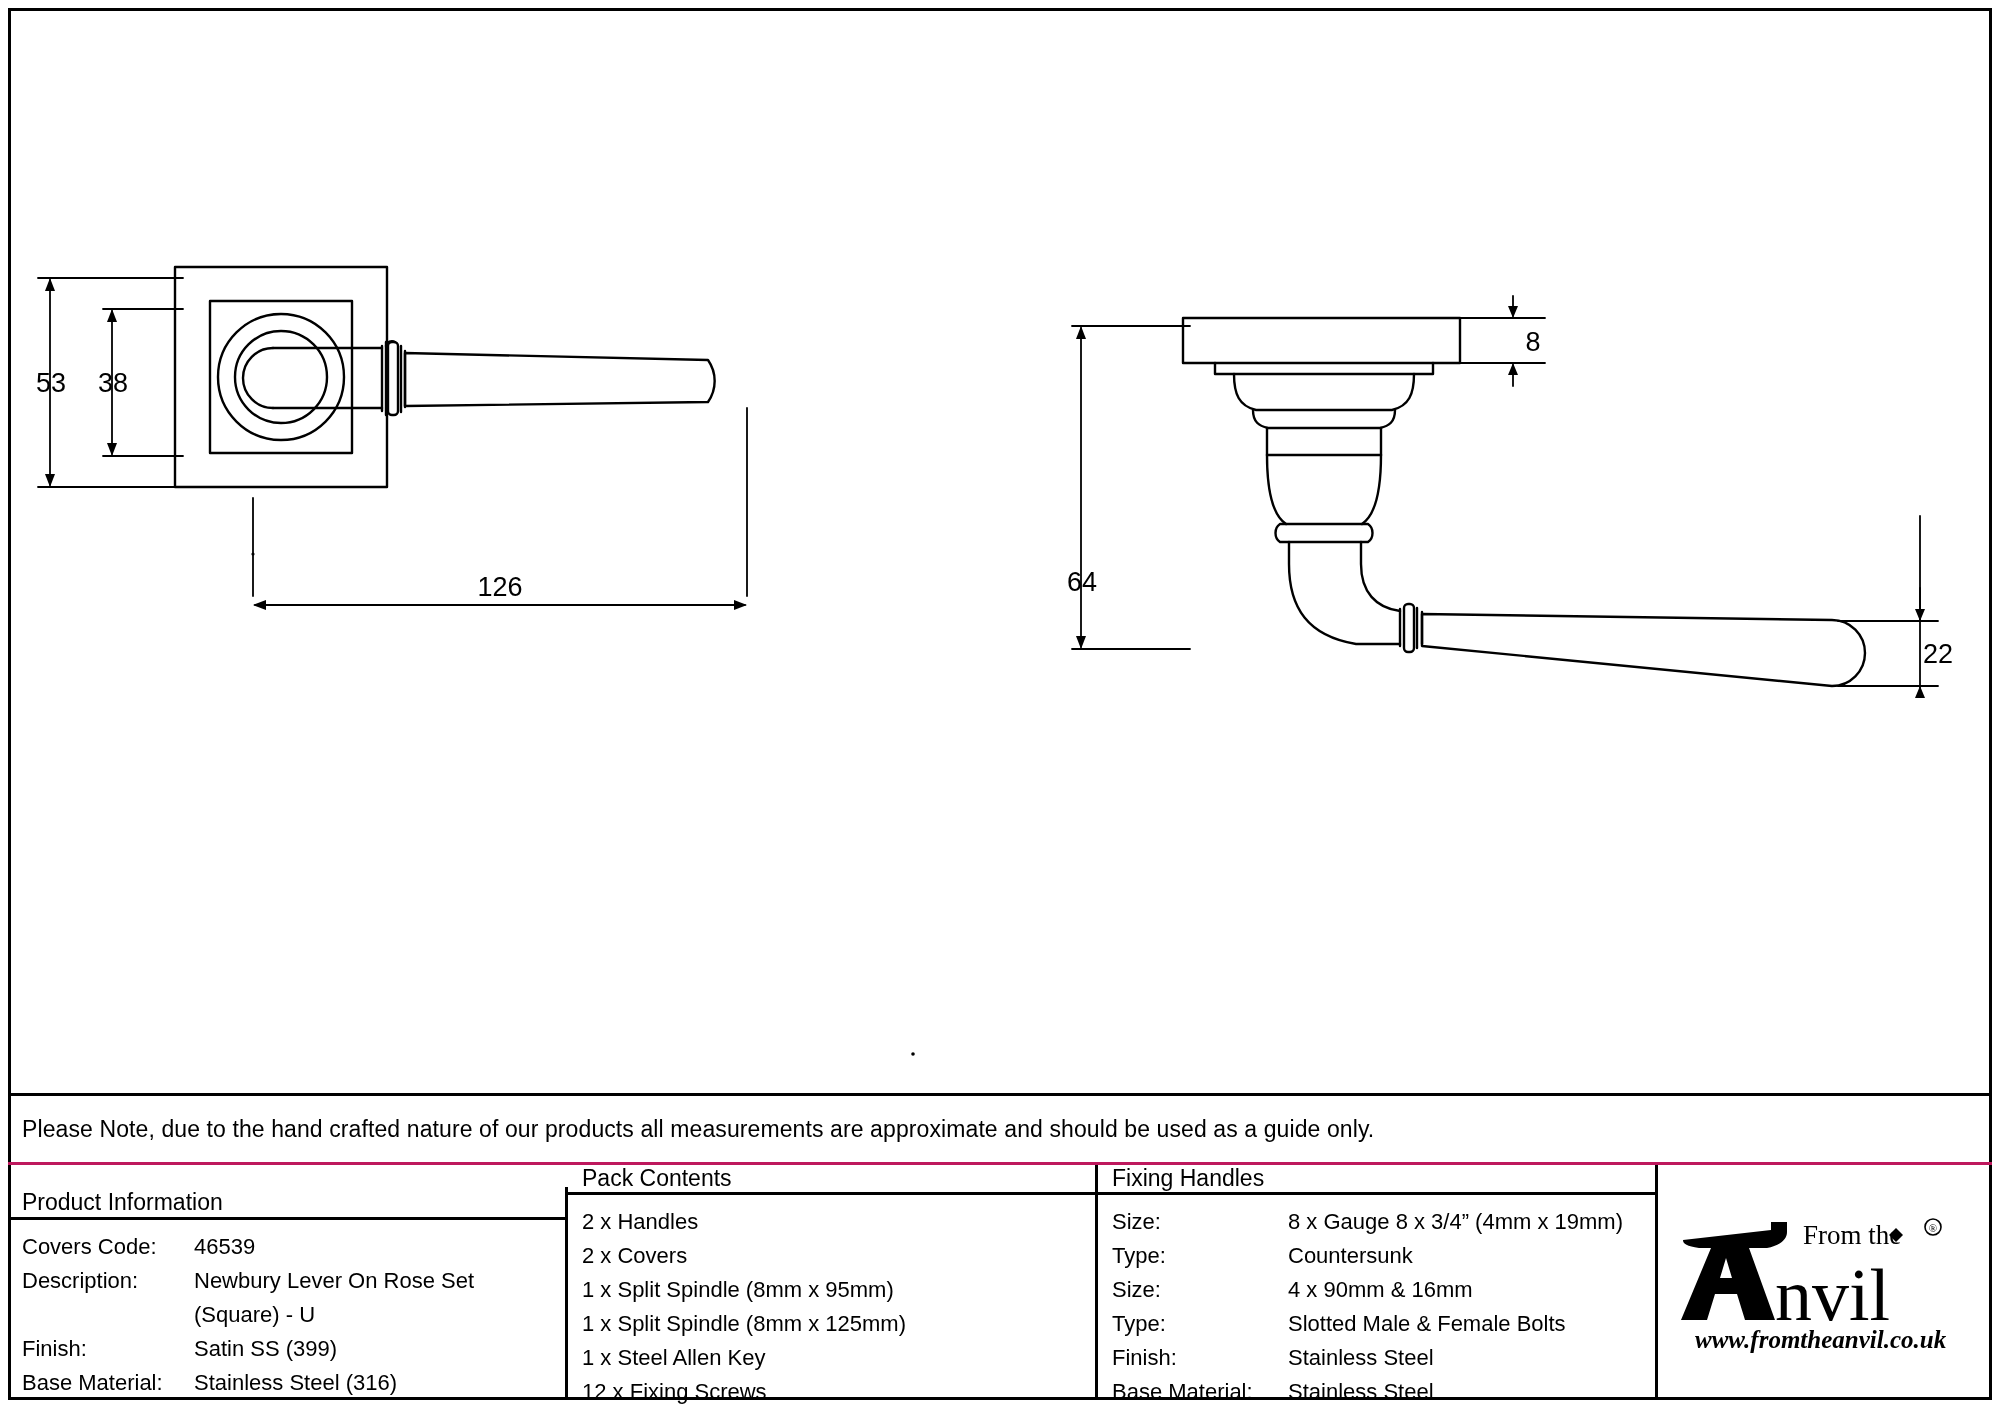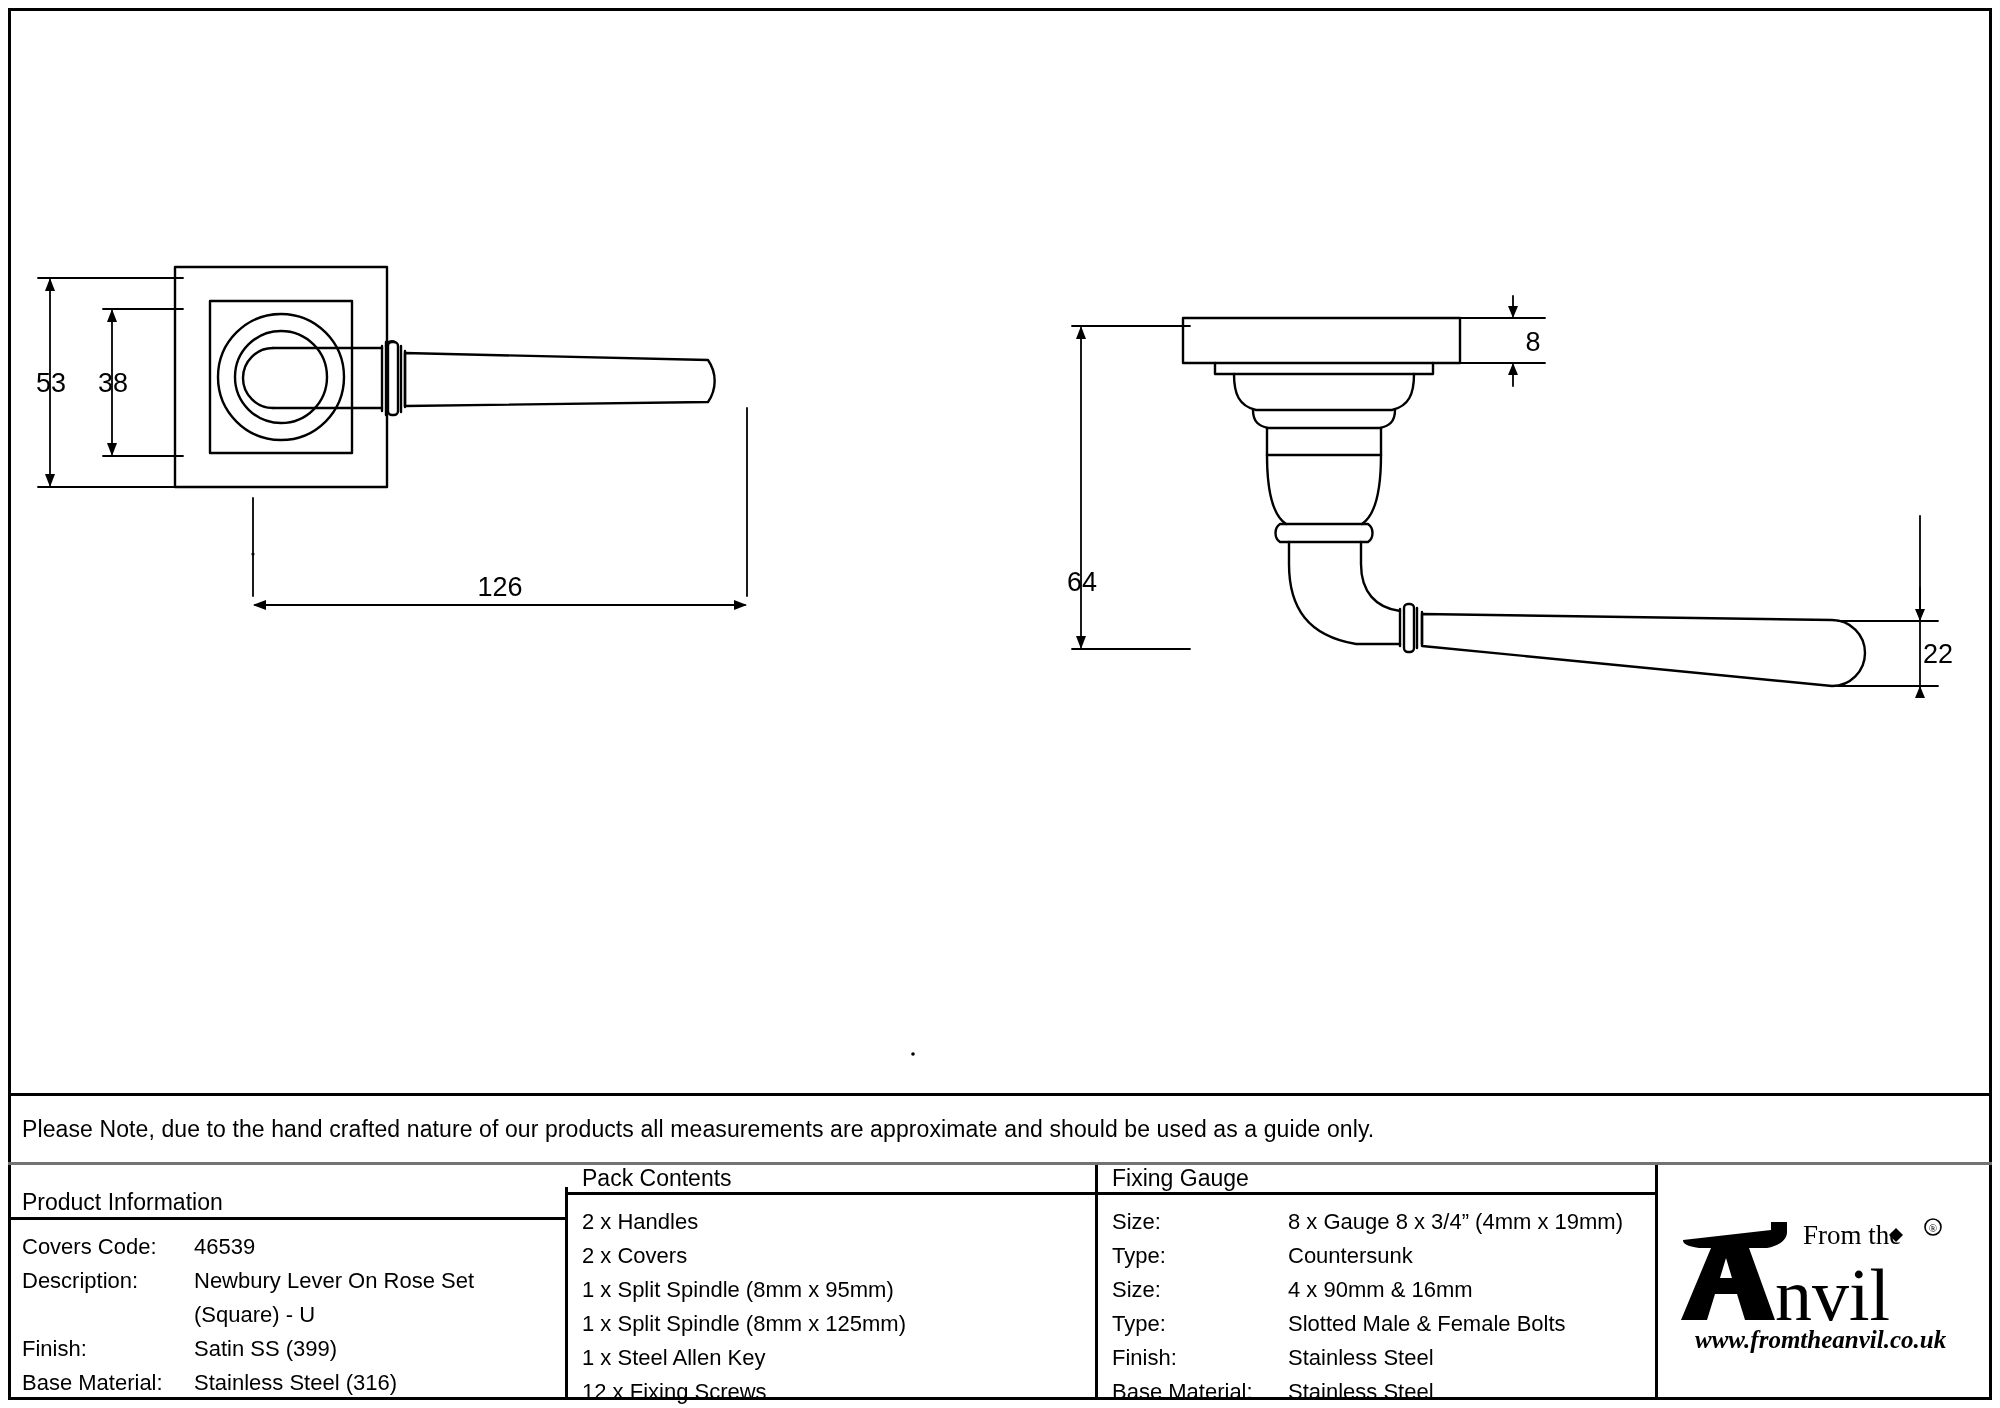--- a/index.html
+++ b/index.html
@@ -41,21 +41,21 @@
   .drawing-area svg { display: block; }
 
   
   .note-strip {
     position: absolute;
     left: 8px;
     top: 1093px;
     width: 1984px;
     height: 72px;
     border-top: 3px solid #000;
-    border-bottom: 3px solid #737373;
+    border-bottom: 3px solid #be185d;
     box-sizing: border-box;
     display: flex;
     align-items: center;
   }
   .note-text {
     padding-left: 14px;
     font-size: 23px;
     letter-spacing: 0.1px;
     white-space: nowrap;
   }
@@ -327,21 +327,21 @@
           <li>2 x Covers</li>
           <li>1 x Split Spindle (8mm x 95mm)</li>
           <li>1 x Split Spindle (8mm x 125mm)</li>
           <li>1 x Steel Allen Key</li>
           <li>12 x Fixing Screws</li>
         </ul>
       </div>
     </div>
 
     <div class="col col-screws">
-      <div class="col-header">Fixing Gauge</div>
+      <div class="col-header">Fixing Handles</div>
       <div class="col-body">
         <div class="kv-row">
           <span class="kv-label">Size:</span>
           <span class="kv-value">8 x Gauge 8 x 3/4” (4mm x 19mm)</span>
         </div>
         <div class="kv-row">
           <span class="kv-label">Type:</span>
           <span class="kv-value">Countersunk</span>
         </div>
         <div class="kv-row">

